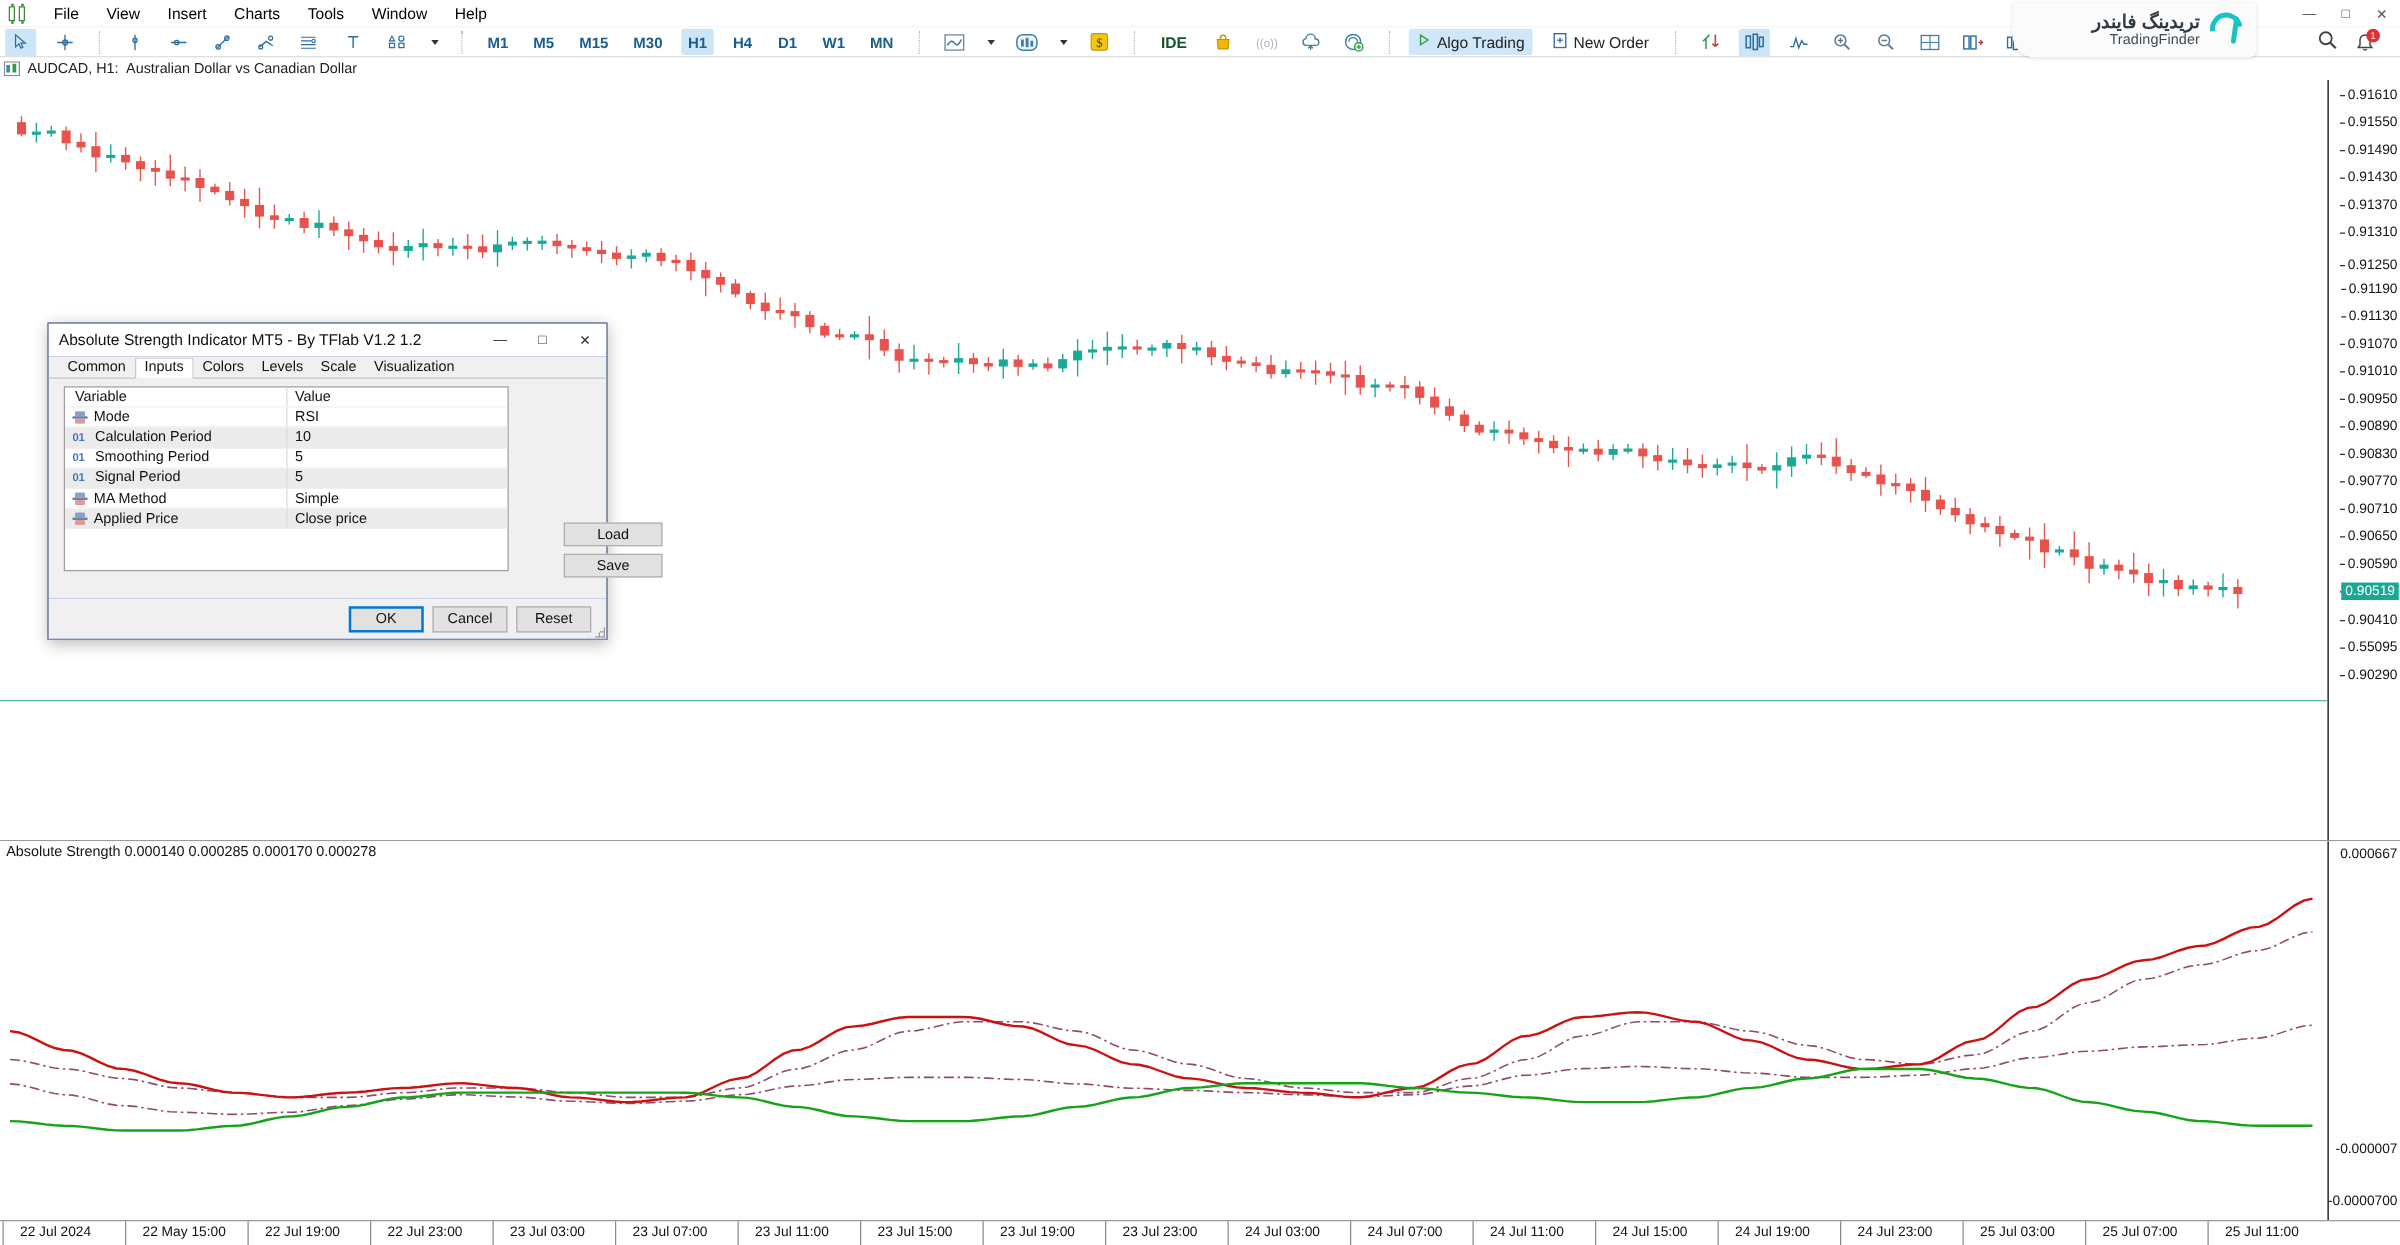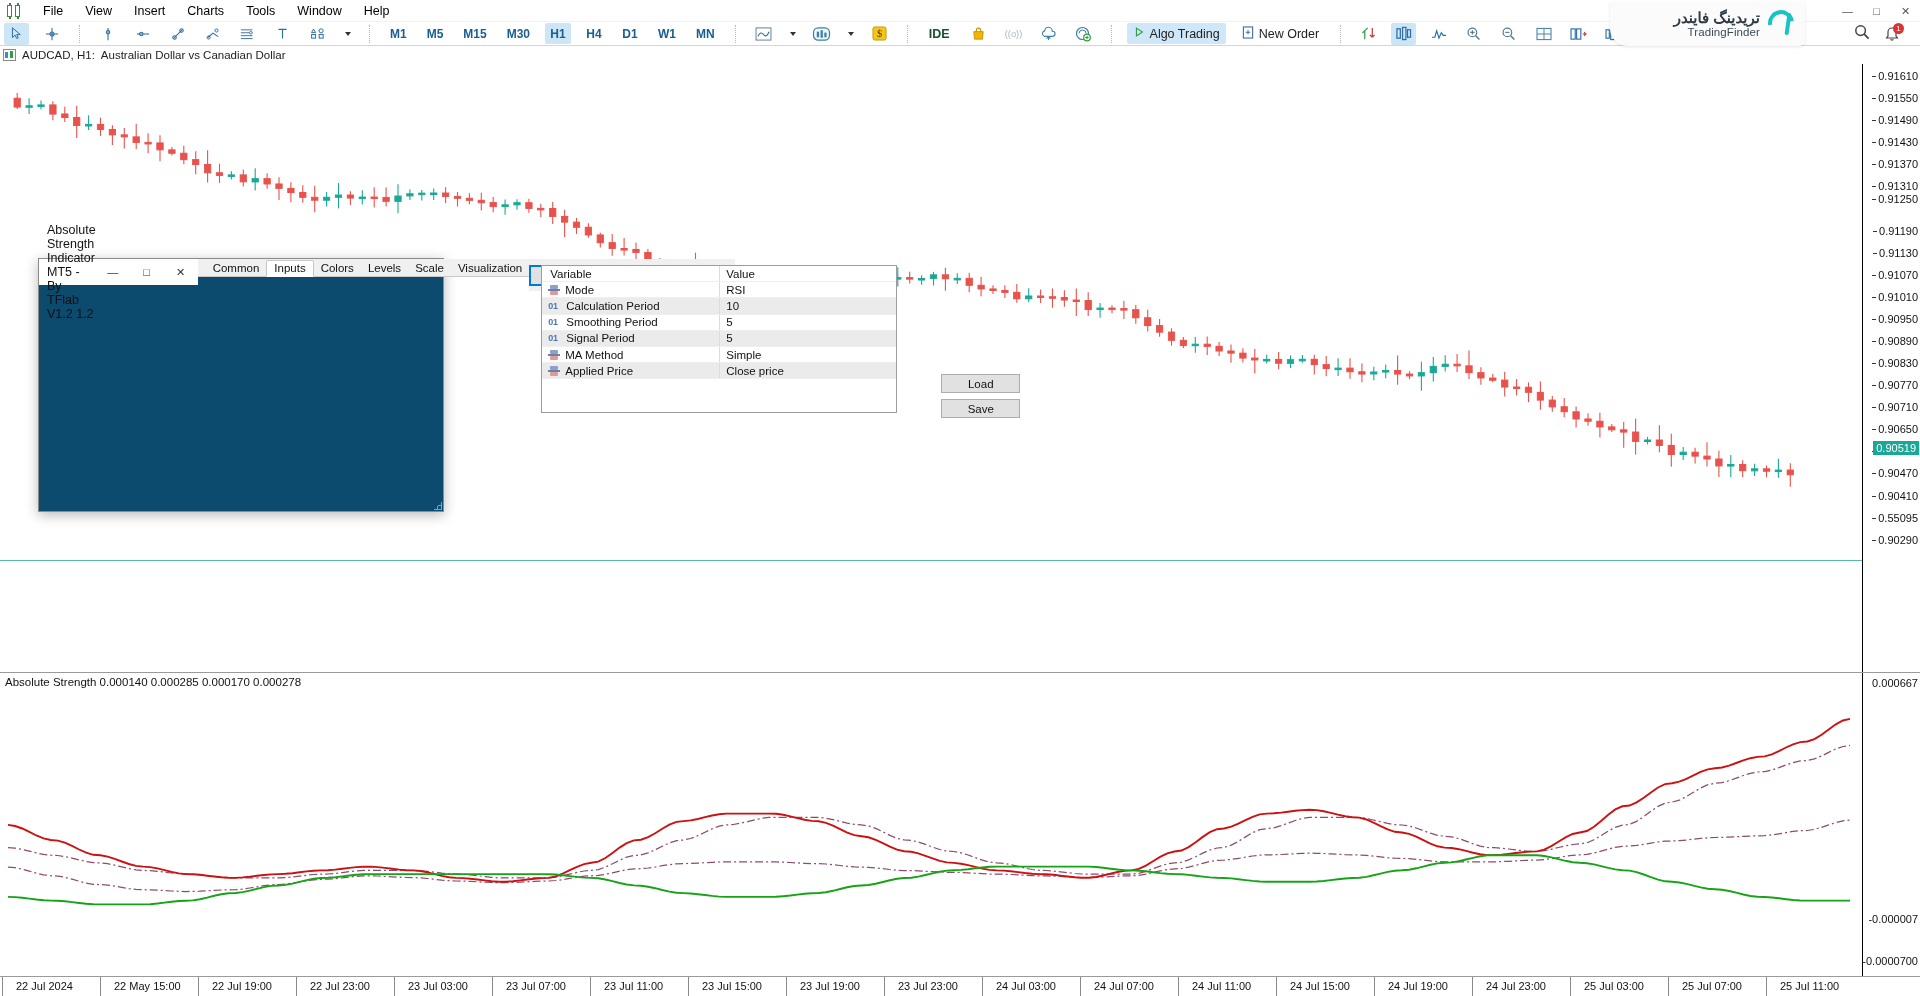--- a/index.html
+++ b/index.html
@@ -105,23 +105,23 @@
   
   .tabbar { height:22px; flex:0 0 22px; display:flex; align-items:stretch; background:#f0f0f0;
      border-top:1px solid #c6c6c6; padding-left:2px; }
   .ctab { padding:0 11px; display:flex; align-items:center; font-size:11.5px; color:#555;
      border-right:1px solid #d2d2d2; cursor:default; }
   .ctab.active { background:#fff; color:#000; border:1px solid #8c8c8c; border-bottom:none;
      border-radius:3px 3px 0 0; margin-top:0; font-weight:normal; }
 
   
   .dialog {
-    position:absolute; left:38px; top:258px; width:406px; height:254px;
-    background:#0c4a6e; border:1px solid #8a8a8a; box-shadow:0 3px 12px rgba(0,0,0,.28);
-    z-index:100; display:flex; flex-direction:row;
+    position:absolute; left:38px; top:258px; width:448px; height:254px;
+    background:#1d4ed8; border:1px solid #8a8a8a; box-shadow:0 3px 12px rgba(0,0,0,.28);
+    z-index:100; display:flex; flex-direction:column;
   }
   .dlg-title { height:26px; display:flex; align-items:center; background:#fff; padding-left:8px;
      font-size:12.5px; color:#111; flex:0 0 26px; }
   .dlg-title .t { flex:1 1 auto; }
   .dlg-btns { display:flex; }
   .dlg-btns div { width:34px; height:26px; display:flex; align-items:center; justify-content:center;
      font-size:11px; color:#333; }
 
   .tabs { display:flex; align-items:flex-end; height:18px; padding-left:8px; flex:0 0 18px;
      background:#f0f0f0; border-bottom:1px solid #c8c8c8; }
@@ -746,37 +746,37 @@
         </svg>
       <div class="crossline" style="top:81.5%"></div>
     </div>
     <div class="pricescale" id="priceScale">
         <div class="tick" style="top: 12px;">0.91610</div>
         <div class="tick" style="top: 34.08px;">0.91550</div>
         <div class="tick" style="top: 56.16px;">0.91490</div>
         <div class="tick" style="top: 78.24px;">0.91430</div>
         <div class="tick" style="top: 100.32px;">0.91370</div>
         <div class="tick" style="top: 122.4px;">0.91310</div>
-        <div class="tick" style="top: 135px;">0.91250</div>
+        <div class="tick" style="top: 148px;">0.91250</div>
         <div class="tick" style="top: 166.56px;">0.91190</div>
         <div class="tick" style="top: 188.64px;">0.91130</div>
         <div class="tick" style="top: 210.72px;">0.91070</div>
         <div class="tick" style="top: 232.8px;">0.91010</div>
         <div class="tick" style="top: 254.88px;">0.90950</div>
         <div class="tick" style="top: 276.96px;">0.90890</div>
         <div class="tick" style="top: 299.04px;">0.90830</div>
         <div class="tick" style="top: 321.12px;">0.90770</div>
         <div class="tick" style="top: 343.2px;">0.90710</div>
         <div class="tick" style="top: 365.28px;">0.90650</div>
         <div class="tick" style="top: 387.36px;">0.90590</div>
         <div class="tick" style="top: 409.44px;">0.90470</div>
         <div class="tick" style="top: 431.52px;">0.90410</div>
         <div class="tick" style="top: 453.6px;">0.55095</div>
         <div class="tick" style="top: 475.68px;">0.90290</div>
-        <div class="cur" style="background: rgb(26, 168, 150); top: 384px;">0.90519</div>
+        <div class="cur" style="background: rgb(26, 168, 150); top: 409px;">0.90519</div>
       </div>
   </div>
 
   <div class="subwin">
     <div class="subplot">
       <div class="sublabel">Absolute Strength 0.000140 0.000285 0.000170 0.000278</div>
       <svg id="indSvg" width="1862" height="300" viewBox="0 0 1862 300" preserveAspectRatio="none">
           <path d="M8.0,174.6 L15.1,175.2 L22.2,176.4 L29.3,178.1 L36.4,179.9 L43.6,181.4 L50.7,182.2 L57.8,182.5 L64.9,183.5 L72.0,185.2 L79.1,186.9 L86.2,188.5 L93.3,189.6 L100.5,189.9 L107.6,190.7 L114.7,192.2 L121.8,193.9 L128.9,195.6 L136.0,196.9 L143.1,197.4 L150.2,197.6 L157.4,198.3 L164.5,199.2 L171.6,200.0 L178.7,200.7 L185.8,201.1 L192.9,201.3 L200.0,201.8 L207.1,202.7 L214.2,203.5 L221.4,204.3 L228.5,204.8 L235.6,204.9 L242.7,204.9 L249.8,204.9 L256.9,204.9 L264.0,204.9 L271.1,204.9 L278.3,204.9 L285.4,204.6 L292.5,204.0 L299.6,203.1 L306.7,202.2 L313.8,201.5 L320.9,201.2 L328.0,201.0 L335.2,200.4 L342.3,199.6 L349.4,198.7 L356.5,197.9 L363.6,197.4 L370.7,197.4 L377.8,197.4 L384.9,197.4 L392.0,197.4 L399.2,197.4 L406.3,197.4 L413.4,197.4 L420.5,197.7 L427.6,198.4 L434.7,199.2 L441.8,200.1 L448.9,200.8 L456.1,201.1 L463.2,201.3 L470.3,201.9 L477.4,202.7 L484.5,203.6 L491.6,204.4 L498.7,204.9 L505.8,204.9 L512.9,204.9 L520.1,204.9 L527.2,204.9 L534.3,204.9 L541.4,204.9 L548.5,204.9 L555.6,204.2 L562.7,202.8 L569.8,201.1 L577.0,199.3 L584.1,198.0 L591.2,197.4 L598.3,196.6 L605.4,194.1 L612.5,190.8 L619.6,187.2 L626.7,184.2 L633.9,182.4 L641.0,181.9 L648.1,179.9 L655.2,176.8 L662.3,173.2 L669.4,169.9 L676.5,167.7 L683.6,167.0 L690.7,165.5 L697.9,162.7 L705.0,159.2 L712.1,155.8 L719.2,153.1 L726.3,151.9 L733.4,151.5 L740.5,150.2 L747.6,148.6 L754.8,146.8 L761.9,145.3 L769.0,144.4 L776.1,144.4 L783.2,144.4 L790.3,144.4 L797.4,144.4 L804.5,144.4 L811.7,144.4 L818.8,144.4 L825.9,145.2 L833.0,146.6 L840.1,148.4 L847.2,150.1 L854.3,151.4 L861.4,151.9 L868.5,152.9 L875.7,155.4 L882.8,158.8 L889.9,162.4 L897.0,165.3 L904.1,166.9 L911.2,167.4 L918.3,169.0 L925.4,171.4 L932.6,174.1 L939.7,176.5 L946.8,178.1 L953.9,178.5 L961.0,179.8 L968.1,182.0 L975.2,184.6 L982.3,187.2 L989.5,189.1 L996.6,189.8 L1003.7,190.3 L1010.8,191.6 L1017.9,193.3 L1025.0,195.1 L1032.1,196.5 L1039.2,197.3 L1046.3,197.5 L1053.5,198.0 L1060.6,198.8 L1067.7,199.7 L1074.8,200.5 L1081.9,201.0 L1089.0,201.1 L1096.1,201.1 L1103.2,201.1 L1110.4,201.1 L1117.5,201.1 L1124.6,201.1 L1131.7,201.1 L1138.8,200.3 L1145.9,198.3 L1153.0,195.7 L1160.1,193.1 L1167.3,190.9 L1174.4,189.8 L1181.5,189.2 L1188.6,186.9 L1195.7,183.7 L1202.8,180.1 L1209.9,177.0 L1217.0,175.0 L1224.1,174.4 L1231.3,172.1 L1238.4,168.4 L1245.5,163.9 L1252.6,159.7 L1259.7,156.7 L1266.8,155.7 L1273.9,154.8 L1281.0,152.7 L1288.2,150.1 L1295.3,147.5 L1302.4,145.4 L1309.5,144.4 L1316.6,144.4 L1323.7,144.4 L1330.8,144.4 L1337.9,144.4 L1345.1,144.4 L1352.2,144.4 L1359.3,144.5 L1366.4,145.4 L1373.5,147.0 L1380.6,148.7 L1387.7,150.4 L1394.8,151.6 L1401.9,152.0 L1409.1,153.0 L1416.2,155.0 L1423.3,157.6 L1430.4,160.2 L1437.5,162.3 L1444.6,163.3 L1451.7,163.9 L1458.8,165.6 L1466.0,168.1 L1473.1,170.8 L1480.2,173.1 L1487.3,174.5 L1494.4,174.7 L1501.5,175.2 L1508.6,176.0 L1515.7,176.9 L1522.8,177.7 L1530.0,178.3 L1537.1,178.4 L1544.2,177.7 L1551.3,176.3 L1558.4,174.5 L1565.5,172.8 L1572.6,171.5 L1579.7,170.9 L1586.9,169.8 L1594.0,166.7 L1601.1,162.5 L1608.2,158.1 L1615.3,154.4 L1622.4,152.2 L1629.5,151.4 L1636.6,148.4 L1643.8,143.6 L1650.9,138.3 L1658.0,133.4 L1665.1,130.1 L1672.2,129.1 L1679.3,127.2 L1686.4,123.6 L1693.5,119.3 L1700.6,115.0 L1707.8,111.7 L1714.9,110.3 L1722.0,109.6 L1729.1,107.7 L1736.2,105.2 L1743.3,102.5 L1750.4,100.3 L1757.5,99.0 L1764.7,98.6 L1771.8,97.0 L1778.9,94.7 L1786.0,92.0 L1793.1,89.6 L1800.2,87.9 L1807.3,87.5 L1814.4,85.9 L1821.6,83.0 L1828.7,79.4 L1835.8,76.0 L1842.9,73.5 L1850.0,72.4" fill="none" stroke="#8e4b6e" stroke-width="1.25" stroke-dasharray="8,3,2,3"></path>
           <path d="M8.0,194.1 L15.1,194.7 L22.2,196.2 L29.3,198.1 L36.4,200.2 L43.6,201.8 L50.7,202.7 L57.8,203.1 L64.9,204.3 L72.0,206.2 L79.1,208.2 L86.2,210.1 L93.3,211.3 L100.5,211.6 L107.6,212.1 L114.7,213.2 L121.8,214.4 L128.9,215.6 L136.0,216.4 L143.1,216.7 L150.2,216.9 L157.4,217.2 L164.5,217.6 L171.6,218.0 L178.7,218.3 L185.8,218.5 L192.9,218.4 L200.0,218.2 L207.1,217.8 L214.2,217.4 L221.4,217.0 L228.5,216.8 L235.6,216.7 L242.7,216.1 L249.8,215.0 L256.9,213.8 L264.0,212.7 L271.1,211.8 L278.3,211.5 L285.4,211.1 L292.5,210.2 L299.6,209.0 L306.7,207.8 L313.8,206.8 L320.9,206.3 L328.0,206.1 L335.2,205.6 L342.3,204.9 L349.4,204.0 L356.5,203.3 L363.6,202.9 L370.7,202.8 L377.8,203.0 L384.9,203.4 L392.0,203.8 L399.2,204.2 L406.3,204.5 L413.4,204.6 L420.5,204.9 L427.6,205.5 L434.7,206.3 L441.8,207.1 L448.9,207.7 L456.1,208.0 L463.2,208.1 L470.3,208.4 L477.4,208.8 L484.5,209.2 L491.6,209.5 L498.7,209.7 L505.8,209.7 L512.9,209.5 L520.1,209.2 L527.2,208.8 L534.3,208.4 L541.4,208.1 L548.5,208.0 L555.6,207.5 L562.7,206.6 L569.8,205.4 L577.0,204.2 L584.1,203.2 L591.2,202.8 L598.3,202.4 L605.4,201.3 L612.5,199.8 L619.6,198.2 L626.7,196.8 L633.9,195.9 L641.0,195.7 L648.1,195.0 L655.2,194.0 L662.3,192.7 L669.4,191.6 L676.5,190.8 L683.6,190.6 L690.7,190.4 L697.9,190.1 L705.0,189.7 L712.1,189.3 L719.2,189.0 L726.3,188.9 L733.4,188.9 L740.5,188.9 L747.6,188.9 L754.8,188.9 L761.9,188.9 L769.0,188.9 L776.1,188.9 L783.2,189.2 L790.3,189.5 L797.4,189.9 L804.5,190.3 L811.7,190.6 L818.8,190.6 L825.9,191.0 L833.0,191.7 L840.1,192.5 L847.2,193.3 L854.3,193.9 L861.4,194.1 L868.5,194.3 L875.7,194.9 L882.8,195.7 L889.9,196.5 L897.0,197.2 L904.1,197.6 L911.2,197.6 L918.3,197.9 L925.4,198.3 L932.6,198.7 L939.7,199.0 L946.8,199.3 L953.9,199.3 L961.0,199.5 L968.1,199.9 L975.2,200.3 L982.3,200.7 L989.5,201.0 L996.6,201.1 L1003.7,201.2 L1010.8,201.5 L1017.9,201.9 L1025.0,202.3 L1032.1,202.6 L1039.2,202.8 L1046.3,202.9 L1053.5,203.1 L1060.6,203.5 L1067.7,203.9 L1074.8,204.3 L1081.9,204.5 L1089.0,204.5 L1096.1,204.3 L1103.2,204.0 L1110.4,203.6 L1117.5,203.2 L1124.6,202.9 L1131.7,202.8 L1138.8,202.3 L1145.9,201.1 L1153.0,199.5 L1160.1,197.9 L1167.3,196.5 L1174.4,195.9 L1181.5,195.5 L1188.6,194.2 L1195.7,192.3 L1202.8,190.3 L1209.9,188.5 L1217.0,187.3 L1224.1,187.1 L1231.3,186.4 L1238.4,185.4 L1245.5,184.2 L1252.6,183.0 L1259.7,182.2 L1266.8,181.9 L1273.9,181.8 L1281.0,181.5 L1288.2,181.1 L1295.3,180.7 L1302.4,180.3 L1309.5,180.2 L1316.6,180.3 L1323.7,180.5 L1330.8,180.9 L1337.9,181.3 L1345.1,181.7 L1352.2,181.9 L1359.3,182.0 L1366.4,182.4 L1373.5,183.1 L1380.6,183.9 L1387.7,184.7 L1394.8,185.2 L1401.9,185.4 L1409.1,185.7 L1416.2,186.3 L1423.3,187.1 L1430.4,187.9 L1437.5,188.6 L1444.6,188.9 L1451.7,188.9 L1458.8,188.9 L1466.0,188.9 L1473.1,188.9 L1480.2,188.9 L1487.3,188.9 L1494.4,188.8 L1501.5,188.6 L1508.6,188.3 L1515.7,187.9 L1522.8,187.5 L1530.0,187.2 L1537.1,187.1 L1544.2,186.6 L1551.3,185.7 L1558.4,184.5 L1565.5,183.3 L1572.6,182.3 L1579.7,181.9 L1586.9,181.4 L1594.0,180.0 L1601.1,178.1 L1608.2,176.1 L1615.3,174.3 L1622.4,173.3 L1629.5,173.1 L1636.6,172.4 L1643.8,171.3 L1650.9,170.1 L1658.0,168.9 L1665.1,168.2 L1672.2,168.0 L1679.3,167.6 L1686.4,167.0 L1693.5,166.2 L1700.6,165.4 L1707.8,164.8 L1714.9,164.5 L1722.0,164.4 L1729.1,164.1 L1736.2,163.7 L1743.3,163.3 L1750.4,163.0 L1757.5,162.8 L1764.7,162.6 L1771.8,161.9 L1778.9,160.8 L1786.0,159.6 L1793.1,158.4 L1800.2,157.7 L1807.3,157.5 L1814.4,156.4 L1821.6,154.3 L1828.7,151.9 L1835.8,149.6 L1842.9,147.8 L1850.0,147.1" fill="none" stroke="#8e4b6e" stroke-width="1.25" stroke-dasharray="8,3,2,3"></path>
           <path d="M8.0,151.9 L15.1,153.0 L22.2,155.5 L29.3,158.9 L36.4,162.5 L43.6,165.4 L50.7,167.0 L57.8,167.6 L64.9,169.7 L72.0,172.9 L79.1,176.5 L86.2,179.7 L93.3,181.8 L100.5,182.3 L107.6,183.6 L114.7,185.8 L121.8,188.5 L128.9,191.0 L136.0,192.9 L143.1,193.6 L150.2,194.1 L157.4,195.4 L164.5,197.2 L171.6,198.9 L178.7,200.4 L185.8,201.1 L192.9,201.3 L200.0,201.8 L207.1,202.7 L214.2,203.5 L221.4,204.3 L228.5,204.8 L235.6,204.9 L242.7,204.4 L249.8,203.7 L256.9,202.8 L264.0,202.0 L271.1,201.4 L278.3,201.1 L285.4,200.8 L292.5,200.2 L299.6,199.3 L306.7,198.4 L313.8,197.7 L320.9,197.4 L328.0,197.2 L335.2,196.6 L342.3,195.8 L349.4,194.9 L356.5,194.1 L363.6,193.7 L370.7,193.6 L377.8,194.1 L384.9,194.9 L392.0,195.7 L399.2,196.6 L406.3,197.2 L413.4,197.4 L420.5,198.0 L427.6,199.4 L434.7,201.1 L441.8,202.9 L448.9,204.2 L456.1,204.9 L463.2,205.1 L470.3,205.7 L477.4,206.5 L484.5,207.4 L491.6,208.2 L498.7,208.7 L505.8,208.6 L512.9,208.2 L520.1,207.4 L527.2,206.5 L534.3,205.7 L541.4,205.1 L548.5,204.9 L555.6,203.5 L562.7,200.7 L569.8,197.2 L577.0,193.8 L584.1,191.1 L591.2,189.8 L598.3,188.6 L605.4,185.0 L612.5,179.9 L619.6,174.6 L626.7,170.1 L633.9,167.4 L641.0,166.7 L648.1,164.2 L655.2,160.3 L662.3,155.8 L669.4,151.7 L676.5,148.9 L683.6,148.1 L690.7,147.4 L697.9,146.0 L705.0,144.2 L712.1,142.5 L719.2,141.2 L726.3,140.6 L733.4,140.6 L740.5,140.6 L747.6,140.6 L754.8,140.6 L761.9,140.6 L769.0,140.6 L776.1,140.8 L783.2,141.8 L790.3,143.4 L797.4,145.2 L804.5,146.8 L811.7,147.9 L818.8,148.2 L825.9,149.8 L833.0,152.7 L840.1,156.2 L847.2,159.6 L854.3,162.2 L861.4,163.3 L868.5,164.3 L875.7,166.8 L882.8,170.2 L889.9,173.7 L897.0,176.7 L904.1,178.3 L911.2,178.8 L918.3,180.4 L925.4,182.8 L932.6,185.4 L939.7,187.9 L946.8,189.4 L953.9,189.9 L961.0,190.7 L968.1,192.1 L975.2,193.9 L982.3,195.6 L989.5,196.9 L996.6,197.4 L1003.7,197.6 L1010.8,198.3 L1017.9,199.1 L1025.0,200.0 L1032.1,200.7 L1039.2,201.1 L1046.3,201.3 L1053.5,201.8 L1060.6,202.6 L1067.7,203.5 L1074.8,204.3 L1081.9,204.8 L1089.0,204.8 L1096.1,204.0 L1103.2,202.5 L1110.4,200.7 L1117.5,199.0 L1124.6,197.8 L1131.7,197.4 L1138.8,195.9 L1145.9,192.6 L1153.0,188.3 L1160.1,183.9 L1167.3,180.3 L1174.4,178.5 L1181.5,177.5 L1188.6,174.1 L1195.7,169.2 L1202.8,163.9 L1209.9,159.2 L1217.0,156.2 L1224.1,155.5 L1231.3,153.7 L1238.4,150.7 L1245.5,147.1 L1252.6,143.8 L1259.7,141.4 L1266.8,140.6 L1273.9,140.3 L1281.0,139.6 L1288.2,138.7 L1295.3,137.8 L1302.4,137.1 L1309.5,136.8 L1316.6,137.1 L1323.7,138.3 L1330.8,139.9 L1337.9,141.7 L1345.1,143.3 L1352.2,144.2 L1359.3,144.6 L1366.4,146.5 L1373.5,149.6 L1380.6,153.1 L1387.7,156.4 L1394.8,158.8 L1401.9,159.5 L1409.1,160.9 L1416.2,163.6 L1423.3,167.1 L1430.4,170.6 L1437.5,173.3 L1444.6,174.6 L1451.7,175.0 L1458.8,176.2 L1466.0,177.9 L1473.1,179.7 L1480.2,181.2 L1487.3,182.1 L1494.4,182.1 L1501.5,181.7 L1508.6,180.9 L1515.7,180.0 L1522.8,179.2 L1530.0,178.6 L1537.1,178.4 L1544.2,176.6 L1551.3,173.1 L1558.4,168.7 L1565.5,164.4 L1572.6,161.0 L1579.7,159.5 L1586.9,158.0 L1594.0,153.7 L1601.1,147.9 L1608.2,141.7 L1615.3,136.4 L1622.4,133.3 L1629.5,132.5 L1636.6,129.4 L1643.8,124.7 L1650.9,119.4 L1658.0,114.5 L1665.1,111.1 L1672.2,110.2 L1679.3,108.7 L1686.4,105.8 L1693.5,102.3 L1700.6,98.9 L1707.8,96.3 L1714.9,95.2 L1722.0,94.5 L1729.1,92.6 L1736.2,90.0 L1743.3,87.4 L1750.4,85.2 L1757.5,83.9 L1764.7,83.4 L1771.8,81.3 L1778.9,78.1 L1786.0,74.5 L1793.1,71.3 L1800.2,69.1 L1807.3,68.5 L1814.4,66.1 L1821.6,61.7 L1828.7,56.4 L1835.8,51.3 L1842.9,47.5 L1850.0,45.9" fill="none" stroke="#cc1111" stroke-width="1.9"></path>

